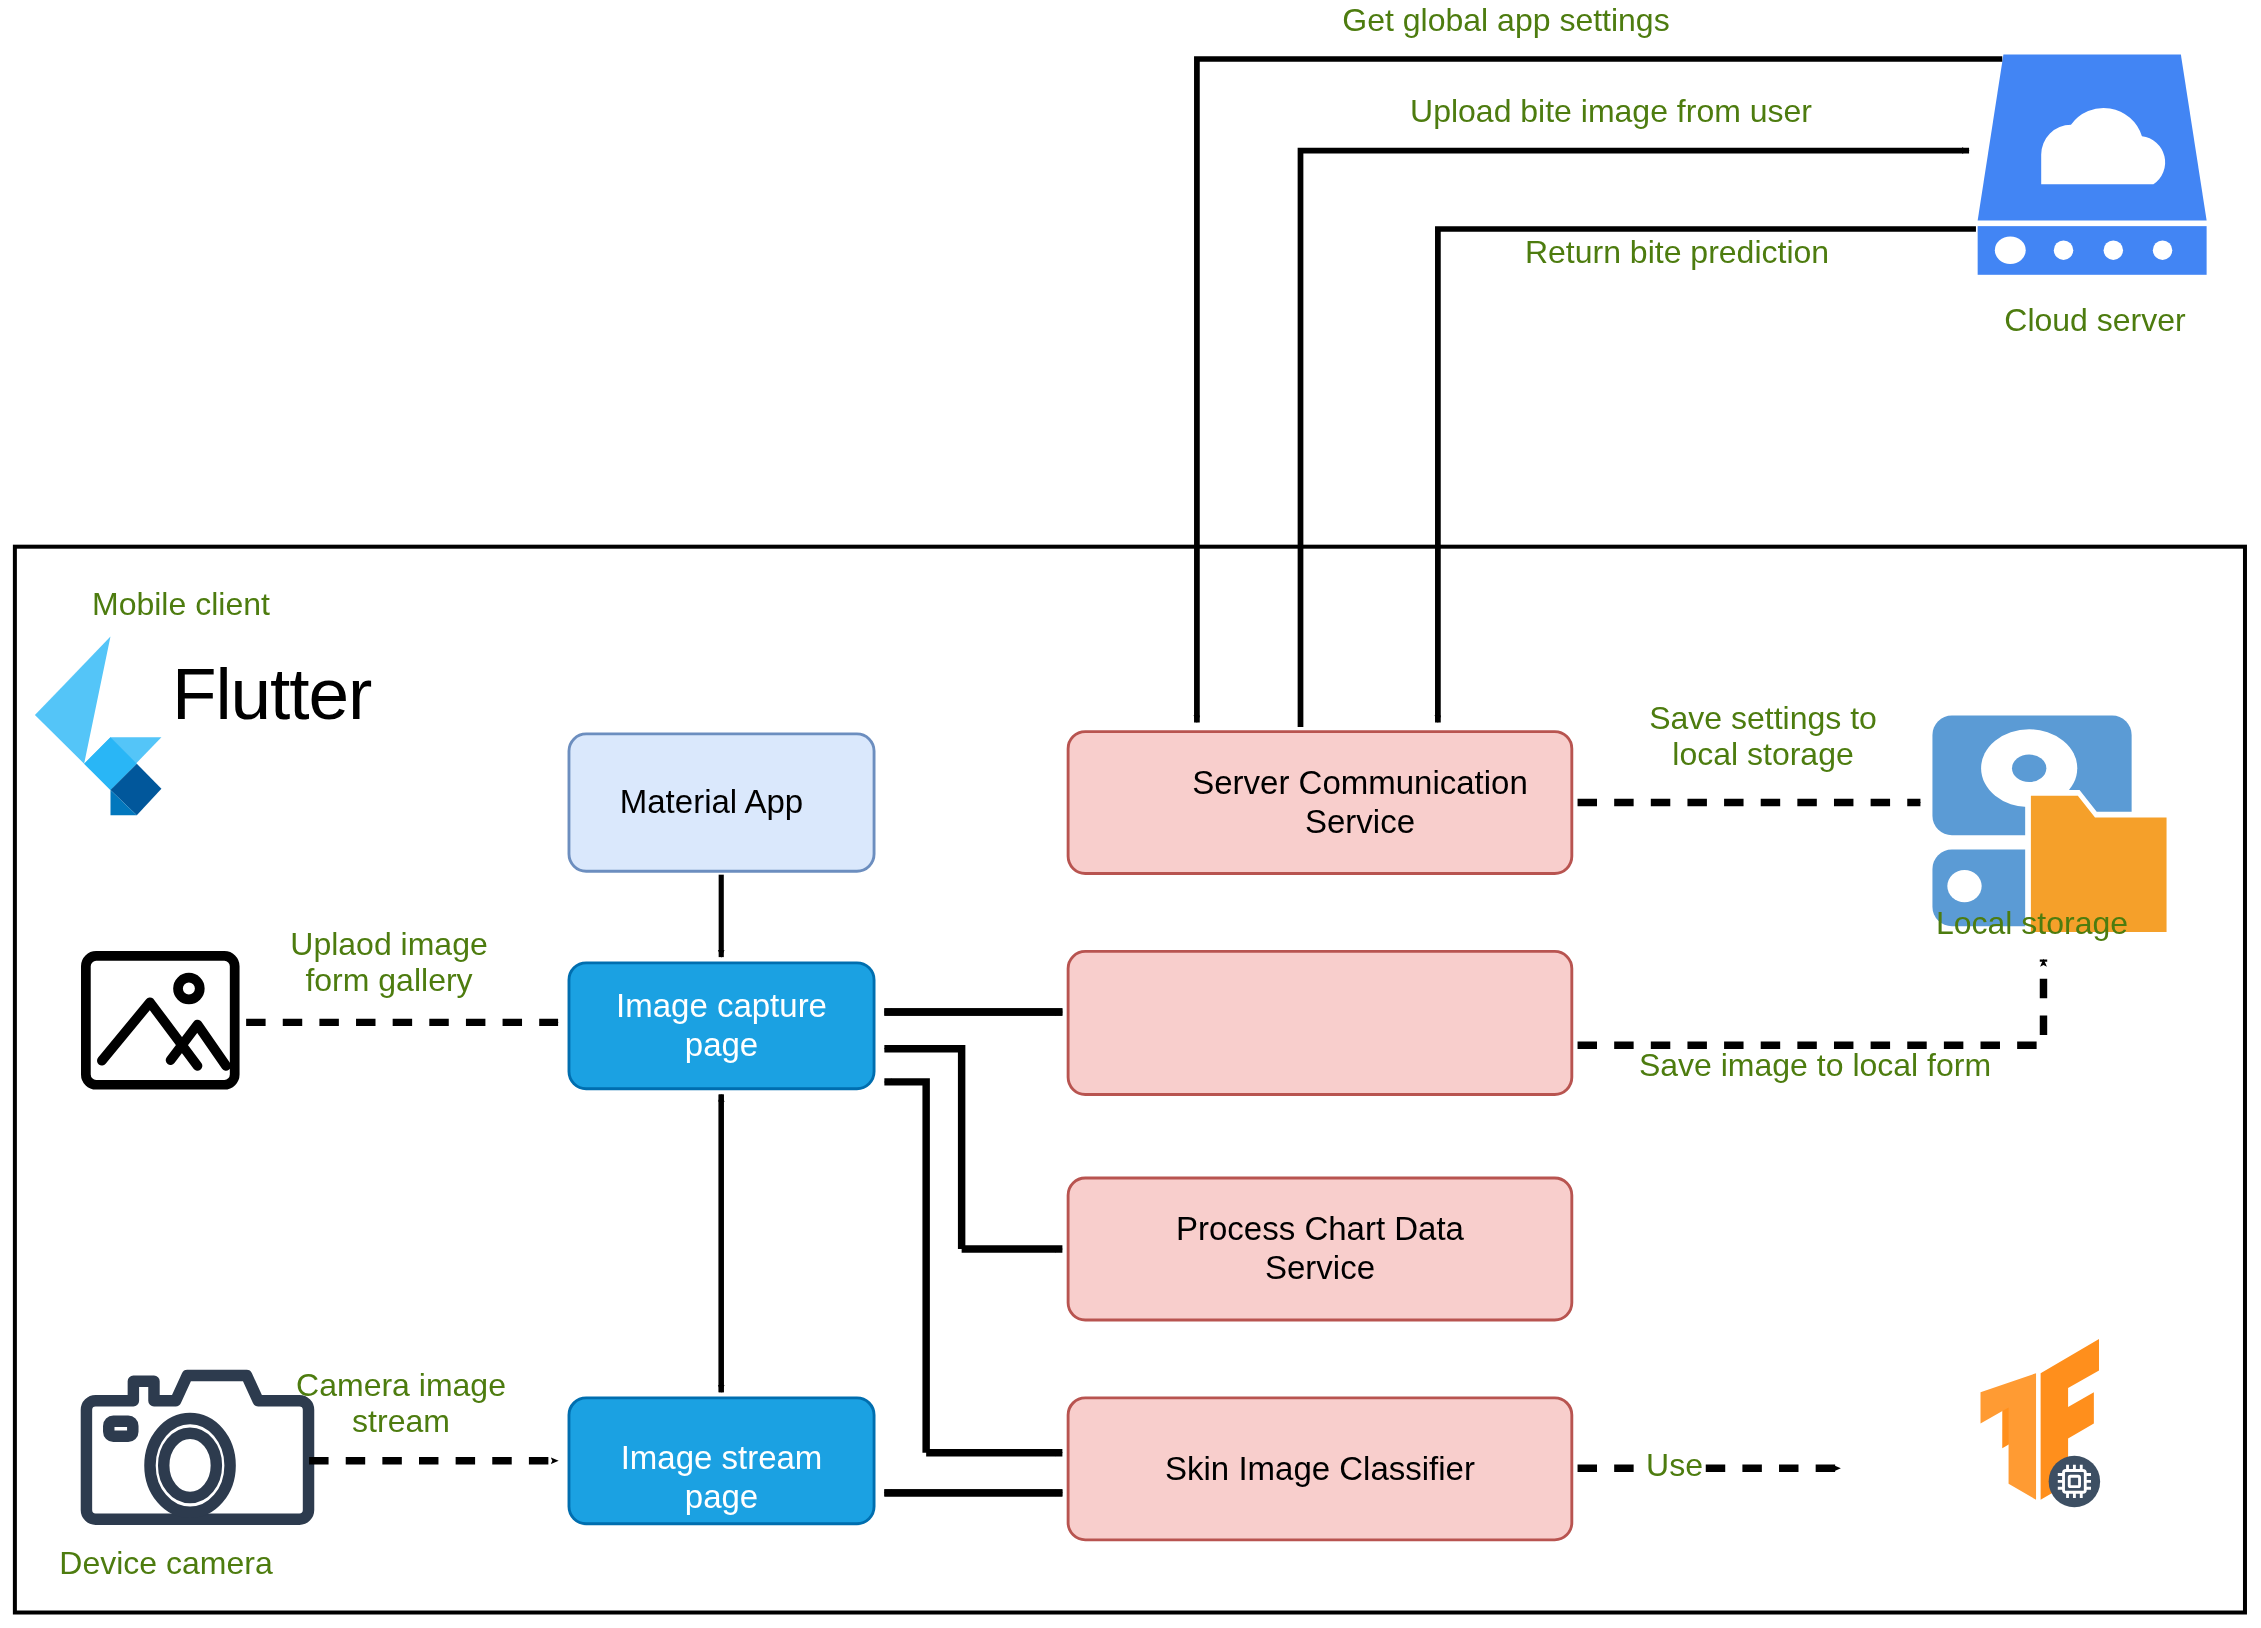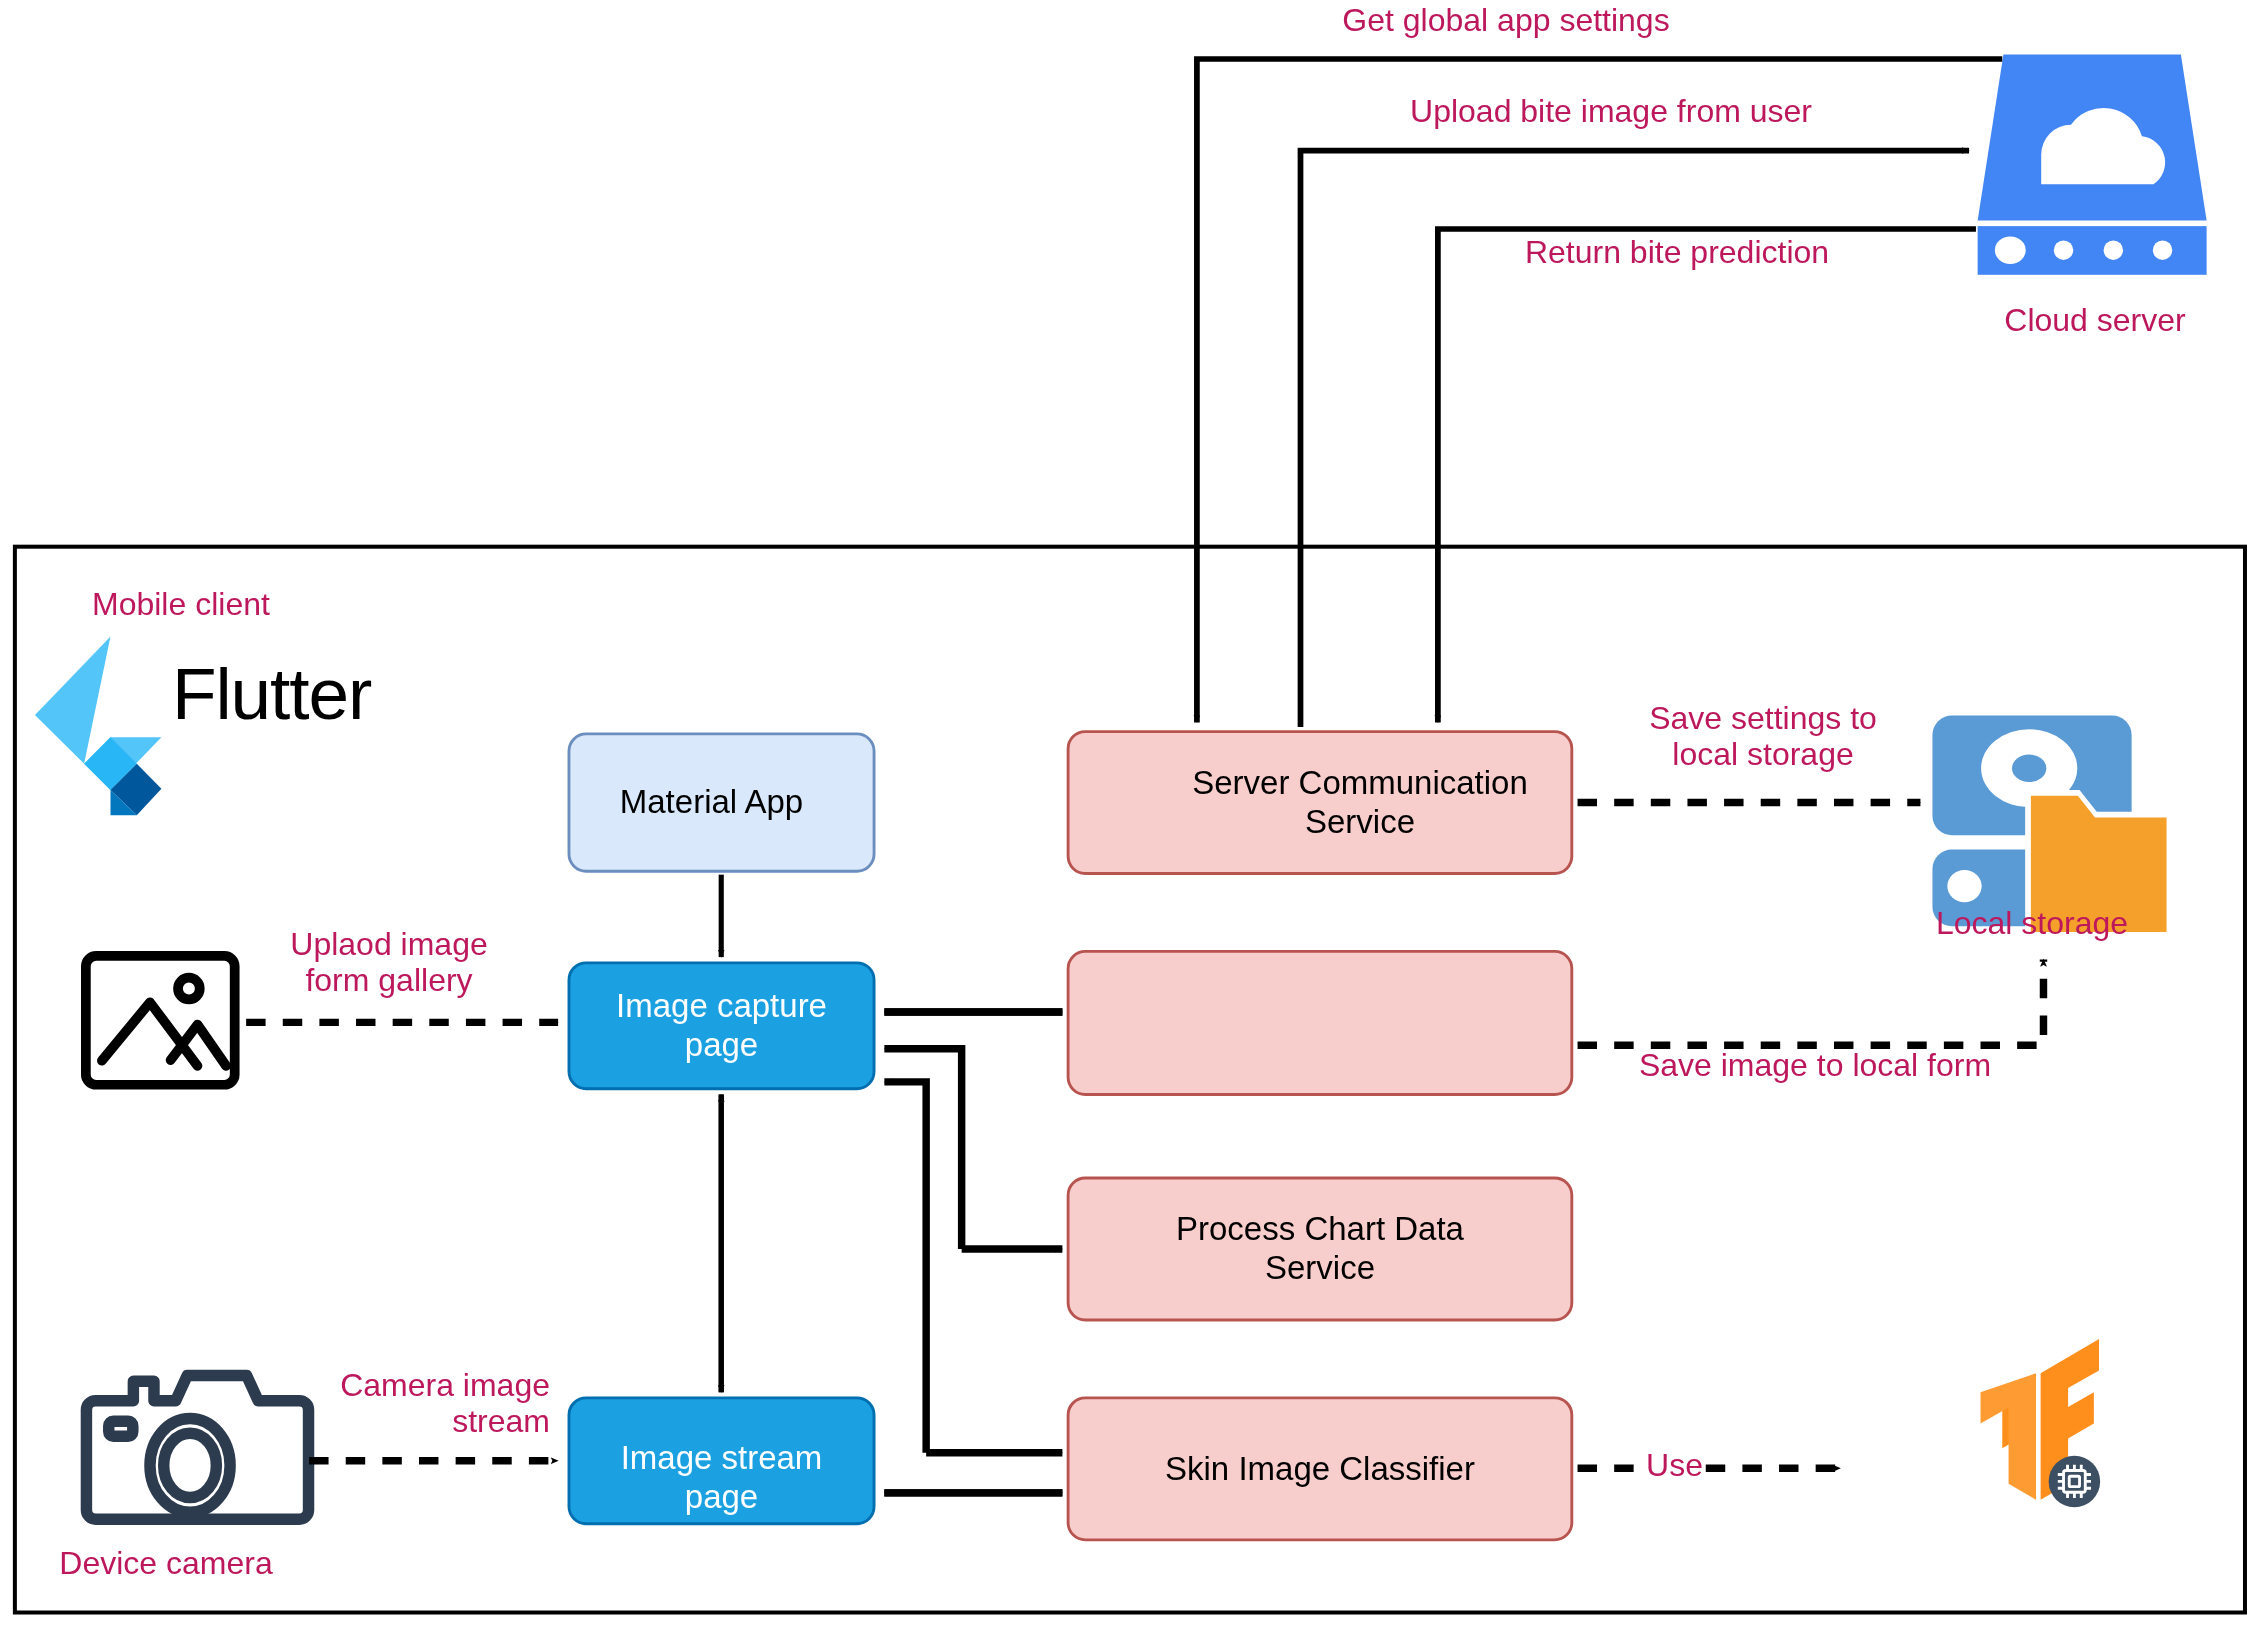--- a/index.html
+++ b/index.html
@@ -1,19 +1,19 @@
 <!DOCTYPE html>
 <html style="font-size:9.2px"><head>
 <meta charset="utf-8">
 <style>
   html,body{margin:0;padding:0;background:#ffffff;}
   #stage{position:relative;width:2261px;height:1628px;background:#ffffff;
          font-family:"Liberation Sans", sans-serif;overflow:hidden;}
   svg{position:absolute;top:0;left:0;width:2261px;height:1628px;}
-  .lbl{position:absolute;color:#be185d;font-family:"Liberation Sans", sans-serif;
+  .lbl{position:absolute;color:#4d7c0f;font-family:"Liberation Sans", sans-serif;
        line-height:1.12;text-align:center;white-space:pre-line;}
   .boxtext{position:absolute;display:flex;align-items:center;justify-content:center;
            text-align:center;line-height:1.18;font-family:"Liberation Sans", sans-serif;}
 </style>
 </head>
 <body>
 
 <div id="stage">
 
   <svg viewBox="0 0 3950 2844" xmlns="http://www.w3.org/2000/svg">
@@ -216,19 +216,19 @@
   <div class="lbl" style="left:1391px;top:235px;width:572px;font-size:32px;">Return bite prediction</div>
 
   <div class="lbl" style="left:1597px;top:701px;width:332px;font-size:32px;">Save settings to
 local storage</div>
 
   <div class="lbl" style="left:1569px;top:1048px;width:492px;font-size:32px;">Save image to local form</div>
 
   <div class="lbl" style="left:240px;top:927px;width:298px;font-size:32px;">Uplaod image
 form gallery</div>
 
-  <div class="lbl" style="left:252px;top:1368px;width:298px;font-size:32px;text-align:right;">Camera image
+  <div class="lbl" style="left:252px;top:1368px;width:298px;font-size:32px;">Camera image
 stream</div>
 
   <div class="lbl" style="left:1640px;top:1448px;width:69px;font-size:32px;">Use</div>
 
 </div>
 
 
 </body></html>

